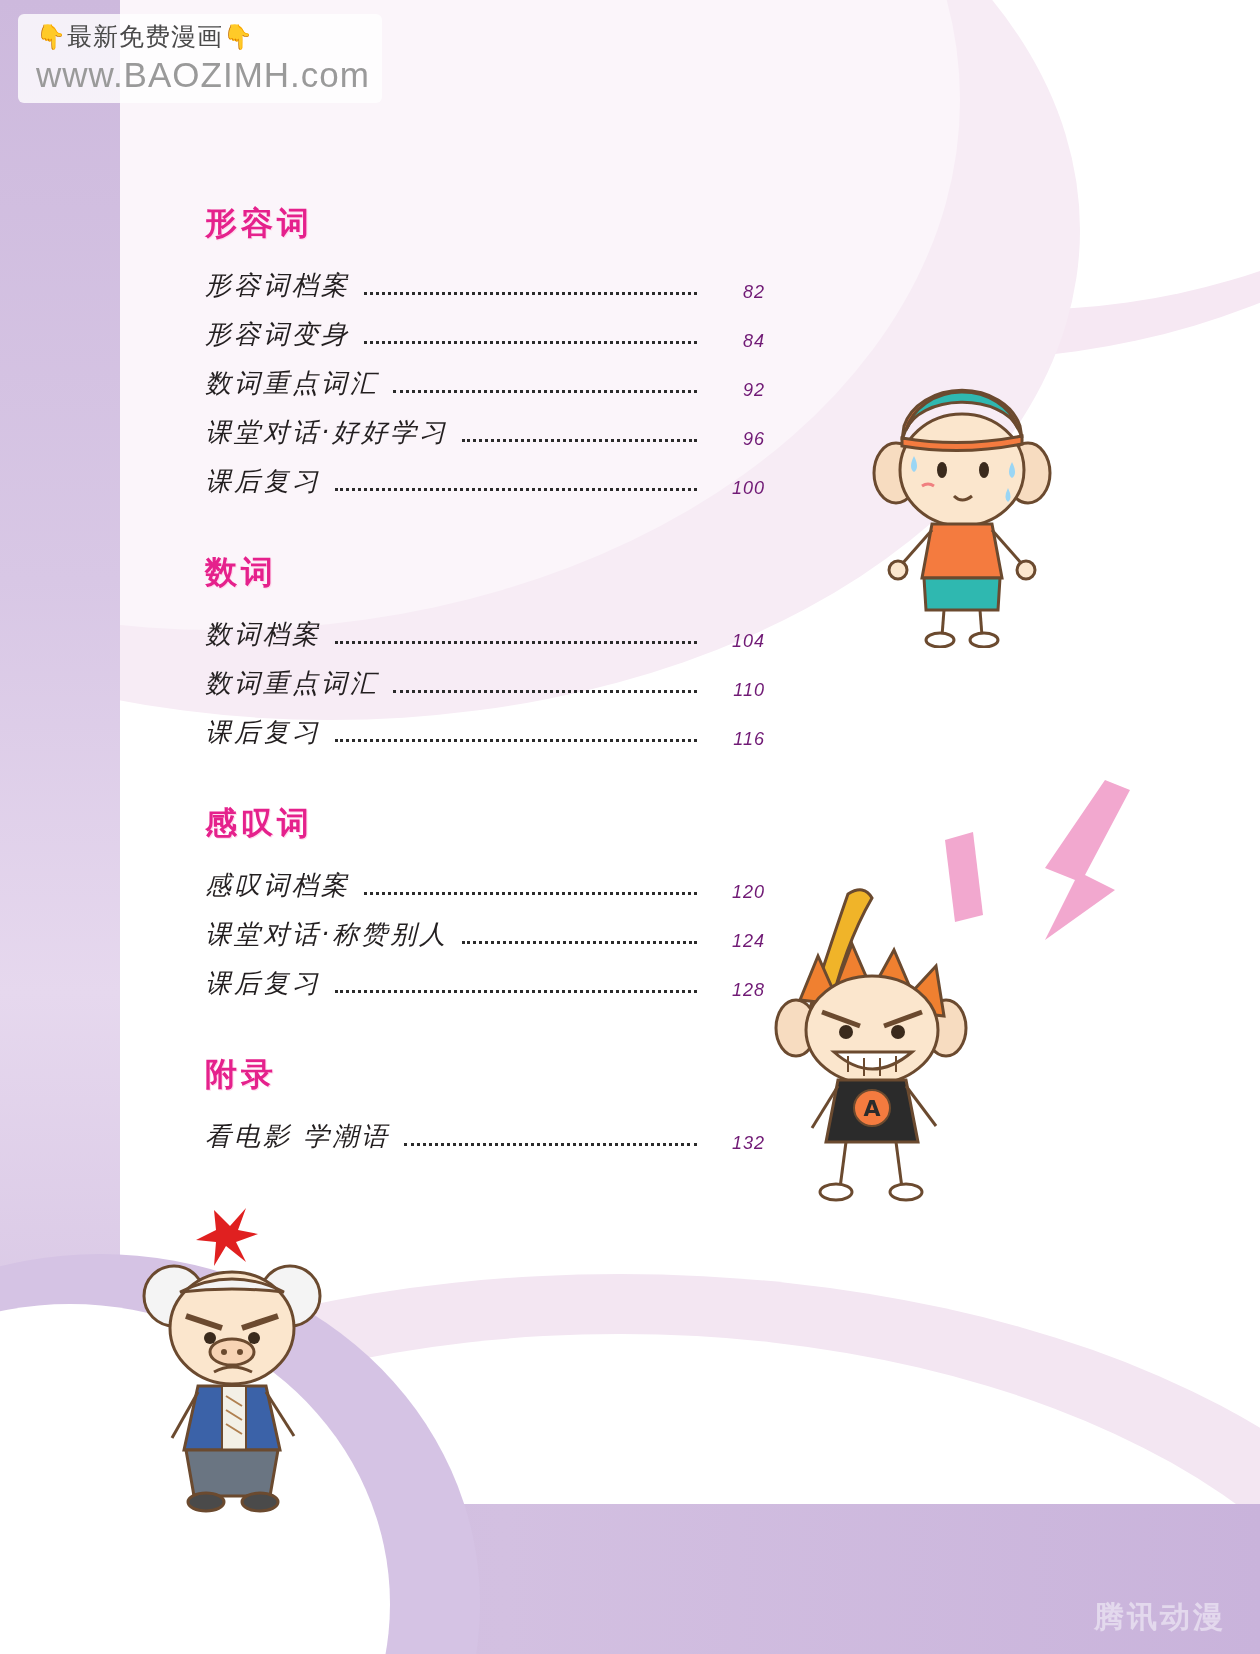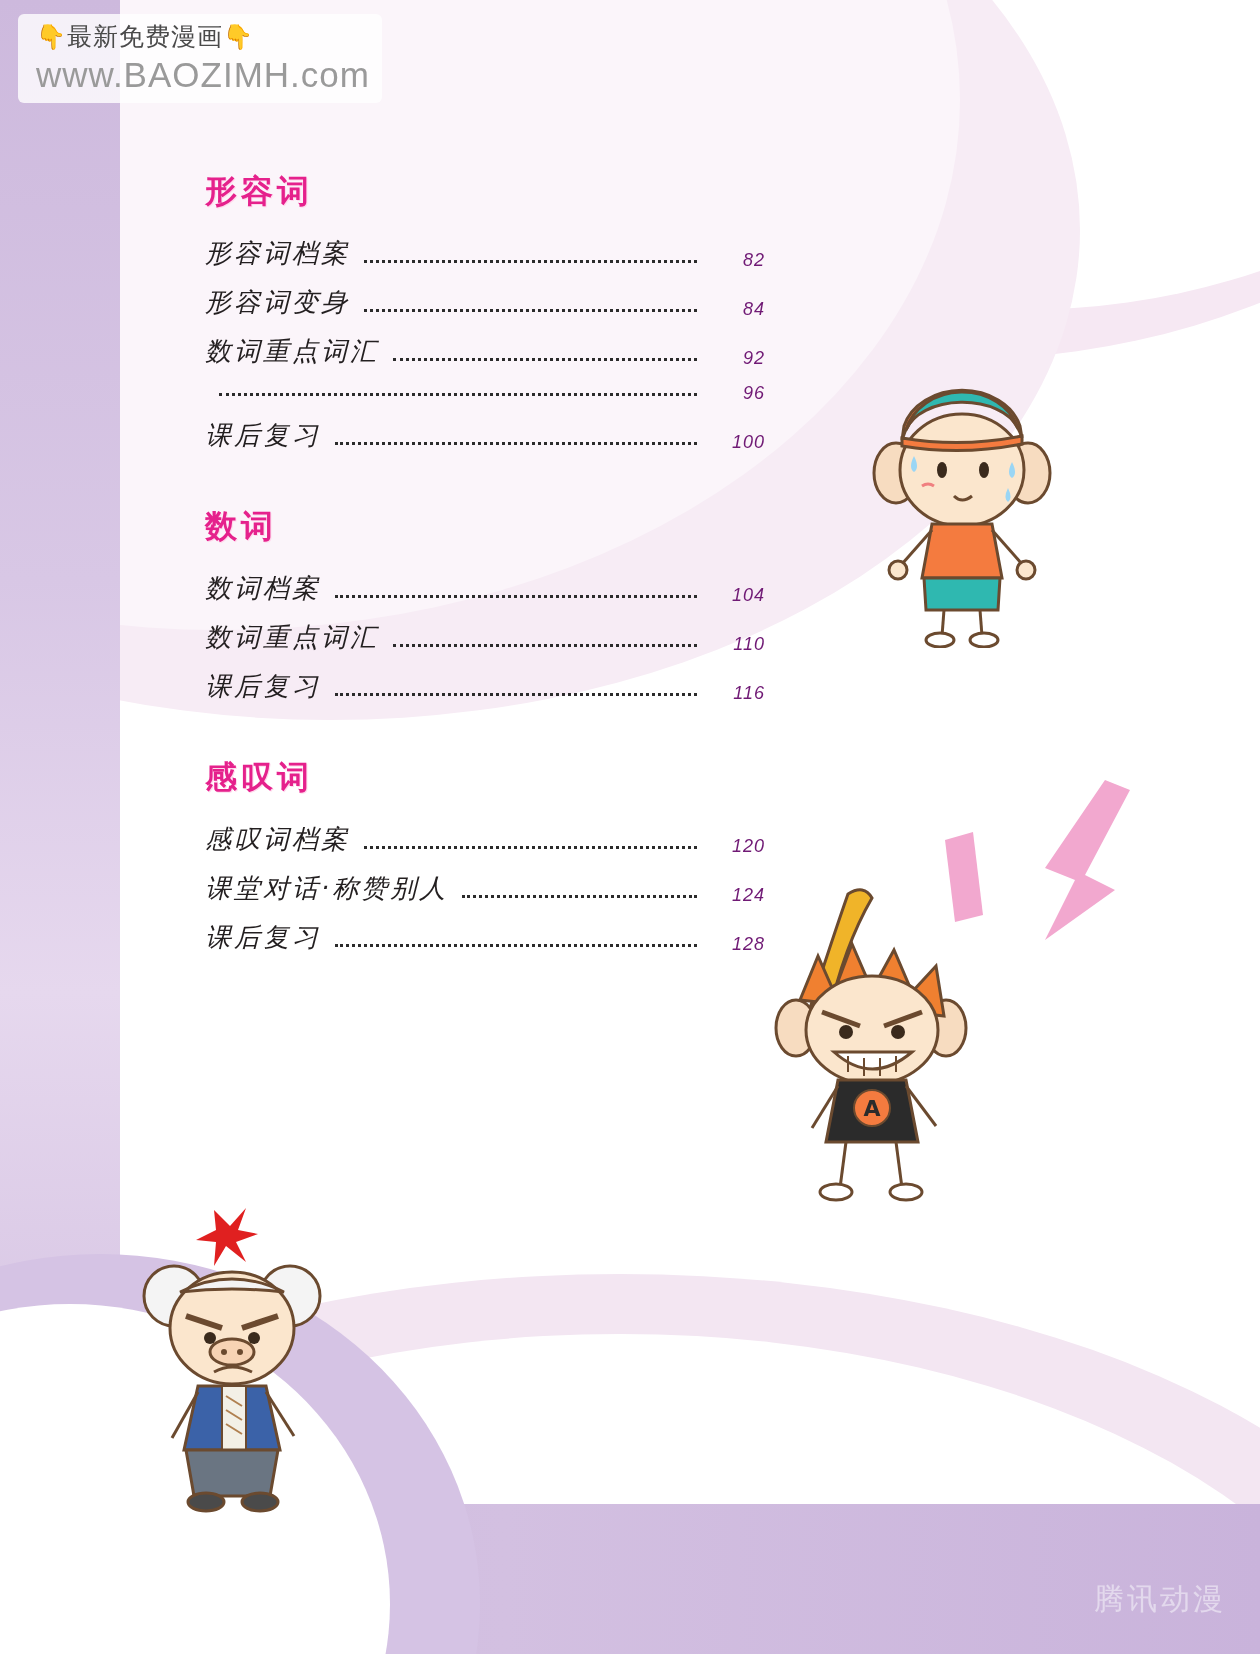--- a/index.html
+++ b/index.html
@@ -65,27 +65,27 @@
     position:absolute;left:18px;top:14px;
     background:rgba(255,255,255,.80);
     border-radius:6px;
     padding:6px 12px 8px 18px;
     z-index:40;
   }
   .wm-line1{font-size:25px;color:#4a4a4a;letter-spacing:1px;white-space:nowrap;}
   .wm-line2{font-size:35px;color:#9a9a9a;letter-spacing:1px;white-space:nowrap;margin-top:2px;}
   .wm-hand{font-size:24px;}
   .tx-logo{
-    position:absolute;right:34px;bottom:34px;z-index:40;
-    color:#e6ddef;font-size:30px;letter-spacing:3px;font-weight:normal;
+    position:absolute;right:34px;bottom:16px;z-index:40;
+    color:#e6ddef;font-size:30px;letter-spacing:3px;font-weight:bold;
     opacity:.9;
   }
   
   .toc{position:absolute;left:205px;top:170px;width:560px;z-index:20;}
-  .section{margin-bottom:52px;}
+  .section{margin-bottom:52px;margin-top:32px;}
   .section-title{
     color:#e5218c;
     font-size:32px;
     font-weight:bold;
     letter-spacing:4px;
     margin-bottom:22px;
     text-shadow:1px 1px 0 #ffd9ec;
   }
   .entry{
     display:flex;
@@ -262,20 +262,21 @@
       <span class="entry-label">形容词变身</span>
       <span class="dots"></span>
       <span class="page-num">84</span>
     </div>
     <div class="entry">
       <span class="entry-label">数词重点词汇</span>
       <span class="dots"></span>
       <span class="page-num">92</span>
     </div>
     <div class="entry">
+      <span class="entry-label">课堂对话·好好学习</span>
       <span class="dots"></span>
       <span class="page-num">96</span>
     </div>
     <div class="entry">
       <span class="entry-label">课后复习</span>
       <span class="dots"></span>
       <span class="page-num">100</span>
     </div>
   </div>
 
@@ -310,16 +311,24 @@
       <span class="dots"></span>
       <span class="page-num">124</span>
     </div>
     <div class="entry">
       <span class="entry-label">课后复习</span>
       <span class="dots"></span>
       <span class="page-num">128</span>
     </div>
   </div>
 
+  <div class="section">
+    <div class="section-title">附录</div>
+    <div class="entry">
+      <span class="entry-label">看电影 学潮语</span>
+      <span class="dots"></span>
+      <span class="page-num">132</span>
+    </div>
+  </div>
 
 </div>
 
 <div class="tx-logo">腾讯动漫</div>
 
 </body></html>

